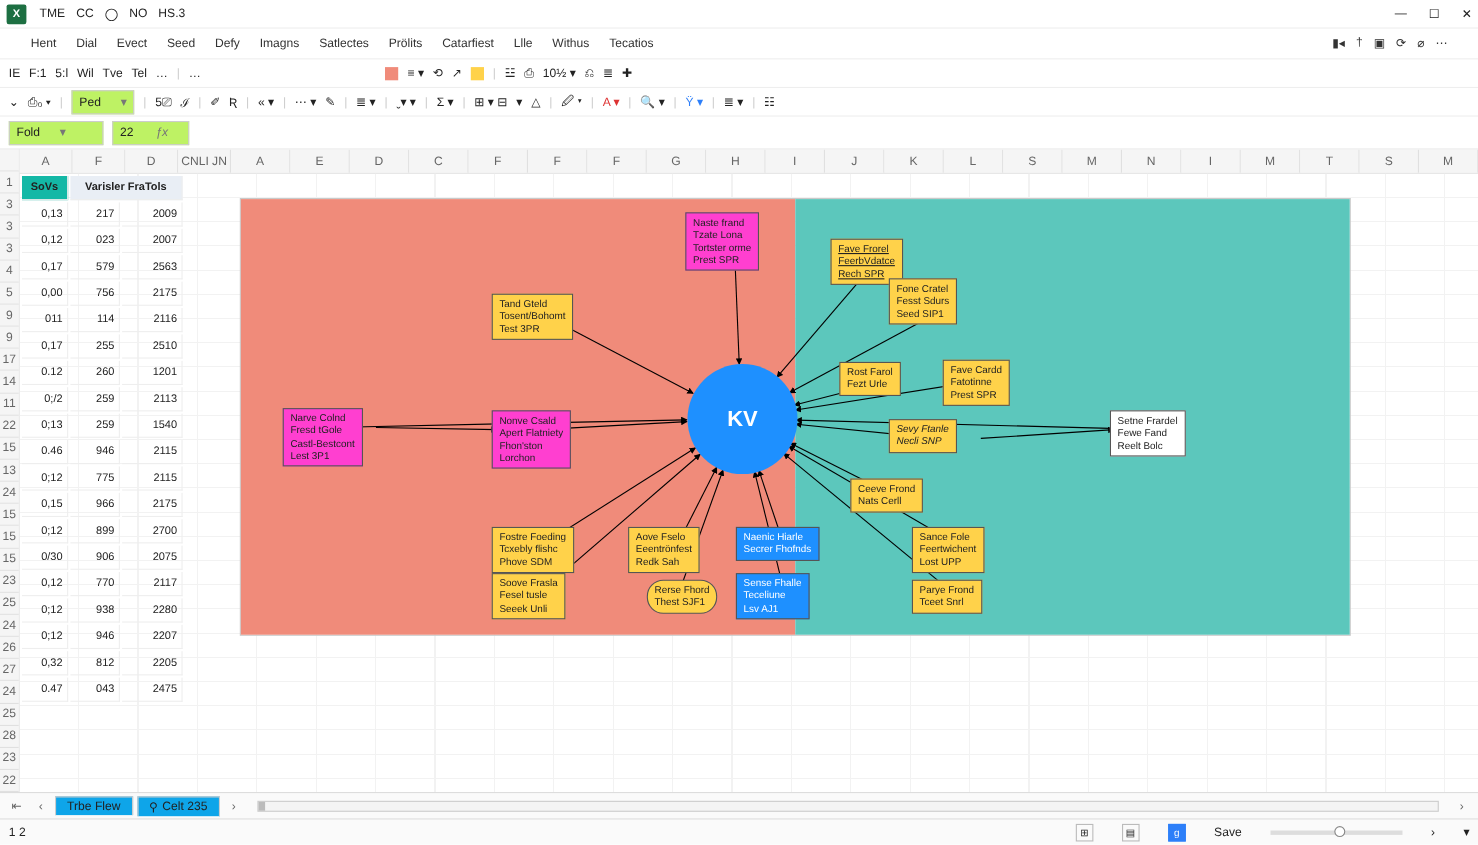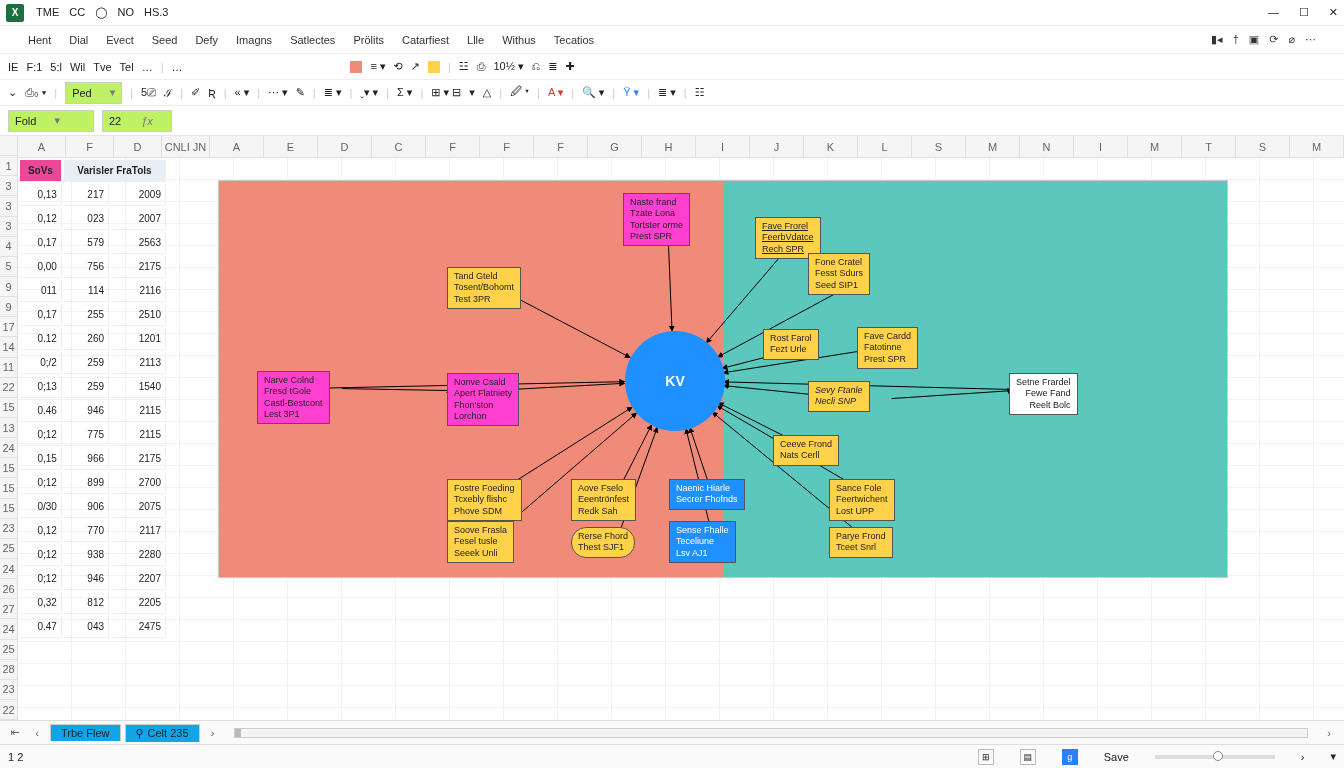--- a/index.html
+++ b/index.html
@@ -26,26 +26,26 @@
 .rowhdrs div{height:22px;border-bottom:1px solid #e0e0e0;display:flex;align-items:center;justify-content:center;color:#666;background:#f5f5f5}
 .grid{flex:1;position:relative;background:#fff}
 .colhdrs{height:22px;background:#f3f3f3;border-bottom:1px solid #e0e0e0;display:flex}
 .colhdrs div{border-right:1px solid #e0e0e0;display:flex;align-items:center;justify-content:center;color:#666;background:#f5f5f5}
 .smallcol{width:48px}
 .medcol{width:54px}
 .datatab{position:absolute;top:22px;left:0;width:150px}
 .datatab tr{height:22px}
 .datatab td,.datatab th{border-right:1px solid #eee;border-bottom:1px solid #eee;padding:0 4px;text-align:right;font-size:10px}
 .datatab th{background:#e9eef5;font-weight:600;text-align:center}
-.datatab th.sel{background:#ec4899}
+.datatab th.sel{background:#14b8a6}
 .gridlines{position:absolute;inset:22px 0 0 0;background-image:repeating-linear-gradient(to right,transparent,transparent 53px,#f2f2f2 53px,#f2f2f2 54px),repeating-linear-gradient(to bottom,transparent,transparent 21px,#f2f2f2 21px,#f2f2f2 22px)}
 .diagram{position:absolute;top:44px;left:200px;width:1010px;height:398px;border:1px solid #c9c9c9}
 .bgL{position:absolute;inset:0 50% 0 0;background:#f08b7a}
 .bgR{position:absolute;inset:0 0 0 50%;background:#5cc7bc}
-.hub{position:absolute;width:100px;height:100px;border-radius:50%;background:#1e90ff;color:#fff;display:flex;align-items:center;justify-content:center;font-size:14px;font-weight:600;top:150px;left:406px}
+.hub{position:absolute;width:100px;height:100px;border-radius:50%;background:#1e90ff;color:#fff;display:flex;align-items:center;justify-content:center;font-size:20px;font-weight:600;top:150px;left:406px}
 .node{position:absolute;border:1px solid #555;padding:3px 6px;font-size:9px;line-height:1.25;white-space:pre}
 .y{background:#ffd24a}
 .m{background:#ff3fd0;color:#222}
 .b{background:#1e90ff;color:#fff}
 .w{background:#fff}
 svg.conn{position:absolute;inset:0;pointer-events:none}
 .tabbar{height:24px;border-top:1px solid #ddd;display:flex;align-items:center;padding:0 6px;gap:4px;background:#fafafa}
 .tabnav{width:18px;text-align:center;color:#666}
 .tab{border:1px solid #ccc;border-bottom:none;padding:2px 10px;background:#0ea5e9;display:flex;align-items:center;gap:4px}
 .hscroll{flex:1;margin:0 8px;height:10px;border:1px solid #ccc;background:#f4f4f4;position:relative}
@@ -398,40 +398,40 @@
           <div class="node m" style="left: 38px; top: 190px;">Narve Colnd
 Fresd tGole
 Castl-Bestcont
 Lest 3P1</div>
           <div class="node m" style="left: 228px; top: 192px;">Nonve Csald
 Apert Flatniety
 Fhon'ston
 Lorchon</div>
           <div class="node y" style="left: 589px; top: 200px; font-style: italic;">Sevy Ftanle
 Necli SNP</div>
-          <div class="node w" style="left: 790px; top: 192px; text-align: right;">Setne Frardel
+          <div class="node w" style="left: 790px; top: 192px;">Setne Frardel
 Fewe Fand
 Reelt Bolc</div>
           <div class="node y" style="left: 554px; top: 254px;">Ceeve Frond
 Nats Cerll</div>
           <div class="node y" style="left: 228px; top: 298px;">Fostre Foeding
 Tcxebly flishc
 Phove SDM</div>
           <div class="node y" style="left: 352px; top: 298px;">Aove Fselo
 Eeentrönfest
 Redk Sah</div>
           <div class="node b" style="left: 450px; top: 298px;">Naenic Hiarle
 Secrer Fhofnds</div>
           <div class="node y" style="left: 610px; top: 298px;">Sance Fole
 Feertwichent
 Lost UPP</div>
           <div class="node y" style="left: 228px; top: 340px;">Soove Frasla
 Fesel tusle
 Seeek Unli</div>
-          <div class="node y" style="left: 352px; top: 346px; border-radius: 15px;">Rerse Fhord
+          <div class="node y" style="left: 369px; top: 346px; border-radius: 15px;">Rerse Fhord
 Thest SJF1</div>
           <div class="node b" style="left: 450px; top: 340px;">Sense Fhalle
 Teceliune
 Lsv AJ1</div>
           <div class="node y" style="left: 610px; top: 346px;">Parye Frond
 Tceet Snrl</div>
         </div>
     </div>
   </div>
 </div>

